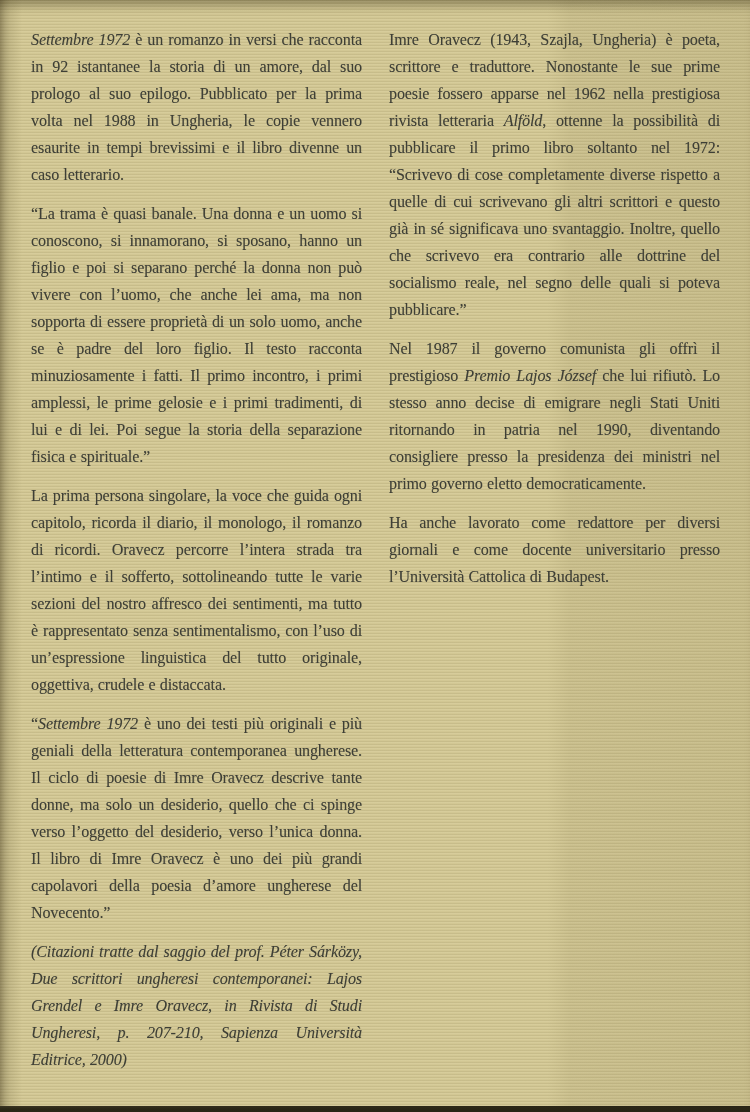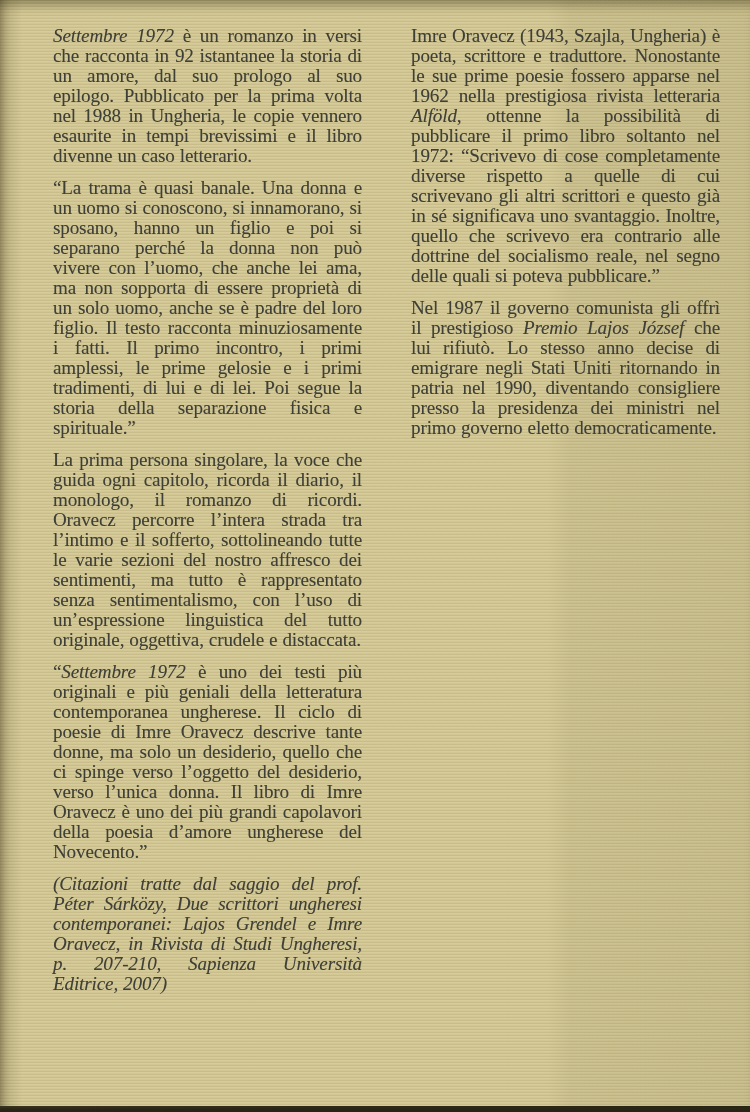--- a/index.html
+++ b/index.html
@@ -44,27 +44,26 @@
   .columns {
     position: relative;
     display: flex;
     gap: 27px;
     padding: 26px 30px 0 31px;
     z-index: 1;
   }
   .column {
     width: 331px;
     color: var(--ink, #3e3f36);
-    font-size: 19px;
-    line-height: 20px;
+    font-size: 16px;
+    line-height: 27px;
     text-align: justify;
     letter-spacing: -0.1px;
     word-spacing: 0.4px;
     hyphens: auto;
-    margin-left: 22px;
     -webkit-hyphens: auto;
   }
   .column p {
     margin: 0 0 12px 0;
     text-shadow: 0.3px 0.3px 0.6px rgba(62,63,54,0.30);
   }
   .column em { font-style: italic; }
   .bottom-edge {
     position: absolute;
     left: 0;
@@ -79,21 +78,22 @@
 </head>
 <body>
 
 <div class="page">
   <div class="columns">
     <div class="column" lang="it">
         <p><em>Settembre 1972</em><span> è un romanzo in versi che racconta in 92 istantanee la storia di un amore, dal suo prologo al suo epilogo. Pubblicato per la prima volta nel 1988 in Ungheria, le copie vennero esaurite in tempi brevissimi e il libro divenne un caso letterario.</span></p>
         <p><span>“La trama è quasi banale. Una donna e un uomo si conoscono, si innamorano, si sposano, hanno un figlio e poi si separano perché la donna non può vivere con l’uomo, che anche lei ama, ma non sopporta di essere proprietà di un solo uomo, anche se è padre del loro figlio. Il testo racconta minuziosamente i fatti. Il primo incontro, i primi amplessi, le prime gelosie e i primi tradimenti, di lui e di lei. Poi segue la storia della separazione fisica e spirituale.”</span></p>
         <p><span>La prima persona singolare, la voce che guida ogni capitolo, ricorda il diario, il monologo, il romanzo di ricordi. Oravecz percorre l’intera strada tra l’intimo e il sofferto, sottolineando tutte le varie sezioni del nostro affresco dei sentimenti, ma tutto è rappresentato senza sentimentalismo, con l’uso di un’espressione linguistica del tutto originale, oggettiva, crudele e distaccata.</span></p>
         <p><span>“</span><em>Settembre 1972</em><span> è uno dei testi più originali e più geniali della letteratura contemporanea ungherese. Il ciclo di poesie di Imre Oravecz descrive tante donne, ma solo un desiderio, quello che ci spinge verso l’oggetto del desiderio, verso l’unica donna. Il libro di Imre Oravecz è uno dei più grandi capolavori della poesia d’amore ungherese del Novecento.”</span></p>
-        <p><em>(Citazioni tratte dal saggio del prof. Péter Sárközy, Due scrittori ungheresi contemporanei: Lajos Grendel e Imre Oravecz, in Rivista di Studi Ungheresi, p. 207-210, Sapienza Università Editrice, 2007)</em></p>
+        <p><em>(Citazioni tratte dal saggio del prof. Péter Sárközy, Due scrittori ungheresi contemporanei: Lajos Grendel e Imre Oravecz, in Rivista di Studi Ungheresi, p. 207-210, Sapienza Università Editrice, 2000)</em></p>
       </div>
     <div class="column" lang="it">
         <p><span>Imre Oravecz (1943, Szajla, Ungheria) è poeta, scrittore e traduttore. Nonostante le sue prime poesie fossero apparse nel 1962 nella prestigiosa rivista letteraria </span><em>Alföld</em><span>, ottenne la possibilità di pubblicare il primo libro soltanto nel 1972: “Scrivevo di cose completamente diverse rispetto a quelle di cui scrivevano gli altri scrittori e questo già in sé significava uno svantaggio. Inoltre, quello che scrivevo era contrario alle dottrine del socialismo reale, nel segno delle quali si poteva pubblicare.”</span></p>
         <p><span>Nel 1987 il governo comunista gli offrì il prestigioso </span><em>Premio Lajos József</em><span> che lui rifiutò. Lo stesso anno decise di emigrare negli Stati Uniti ritornando in patria nel 1990, diventando consigliere presso la presidenza dei ministri nel primo governo eletto democraticamente.</span></p>
+        <p><span>Ha anche lavorato come redattore per diversi giornali e come docente universitario presso l’Università Cattolica di Budapest.</span></p>
       </div>
   </div>
   <div class="bottom-edge"></div>
 </div>
 
 </body></html>

